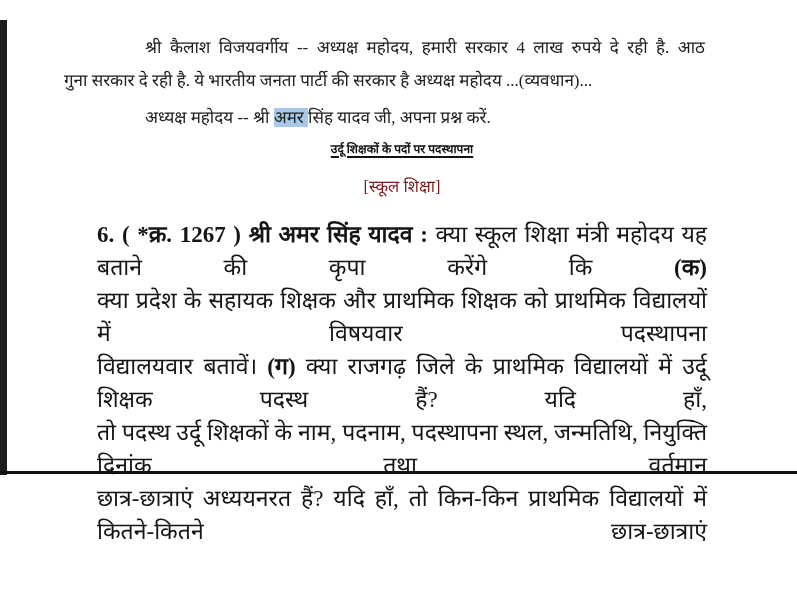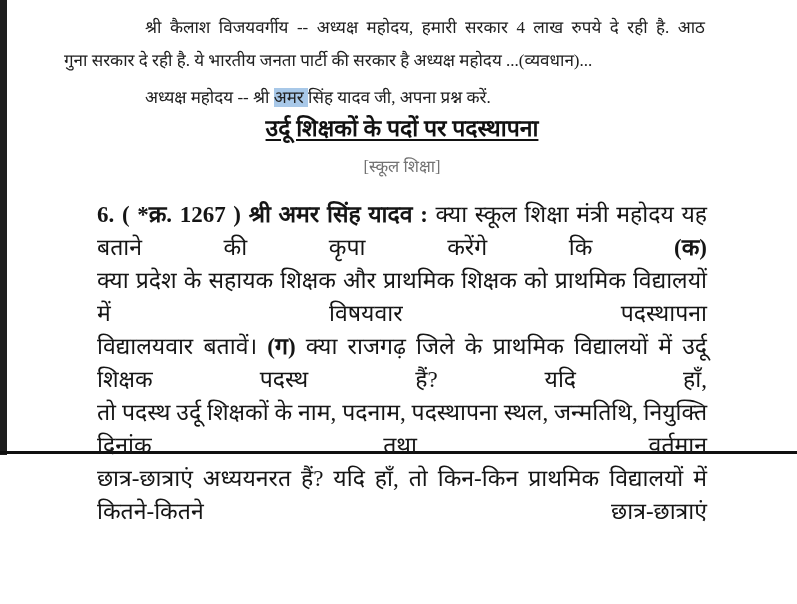--- a/index.html
+++ b/index.html
@@ -7,20 +7,21 @@
     width: 797px; height: 604px;
     background: #ffffff;
     overflow: hidden;
     font-family: "Liberation Serif", "DejaVu Serif", serif;
   }
   .page {
     position: relative;
     width: 797px; height: 455px;
     background: var(--page-bg, #ffffff);
     color: #1b1b1b;
+    margin-top: 20px;
   }
   .edge-left {
     position: absolute; left: 0; top: 0; bottom: 0;
     width: 7px;
     background: var(--edge, #1e1e1e);
   }
   .edge-bottom {
     position: absolute; left: 0; right: 0; bottom: 1px;
     height: 3px;
     background: var(--edge-b, #101010);
@@ -28,35 +29,35 @@
   .dialogue {
     position: absolute;
     left: 64px; top: 11px; width: 641px;
     font-size: 17px; line-height: 33px;
     color: #202020;
   }
   .question-title {
     position: absolute;
     left: 7px; right: 0; top: 117px;
     text-align: center;
-    font-size: 23px; font-weight: 700;
+    font-size: 12px; font-weight: 700;
     line-height: 24px;
     color: #111111;
   }
   .question-title .u {
     text-decoration: underline;
     text-underline-offset: 3px;
     text-decoration-thickness: 1.5px;
   }
   .department {
     position: absolute;
     left: 7px; right: 0; top: 155px;
     text-align: center;
     font-size: 16.5px; line-height: 24px;
-    color: #737373;
+    color: #7f1d1d;
   }
   .question {
     position: absolute;
     left: 97px; top: 198px; width: 610px;
     font-size: 23px; line-height: 33px;
     color: #151515;
   }
   .tline { white-space: normal; }
   .tline.just {
     text-align: justify;

